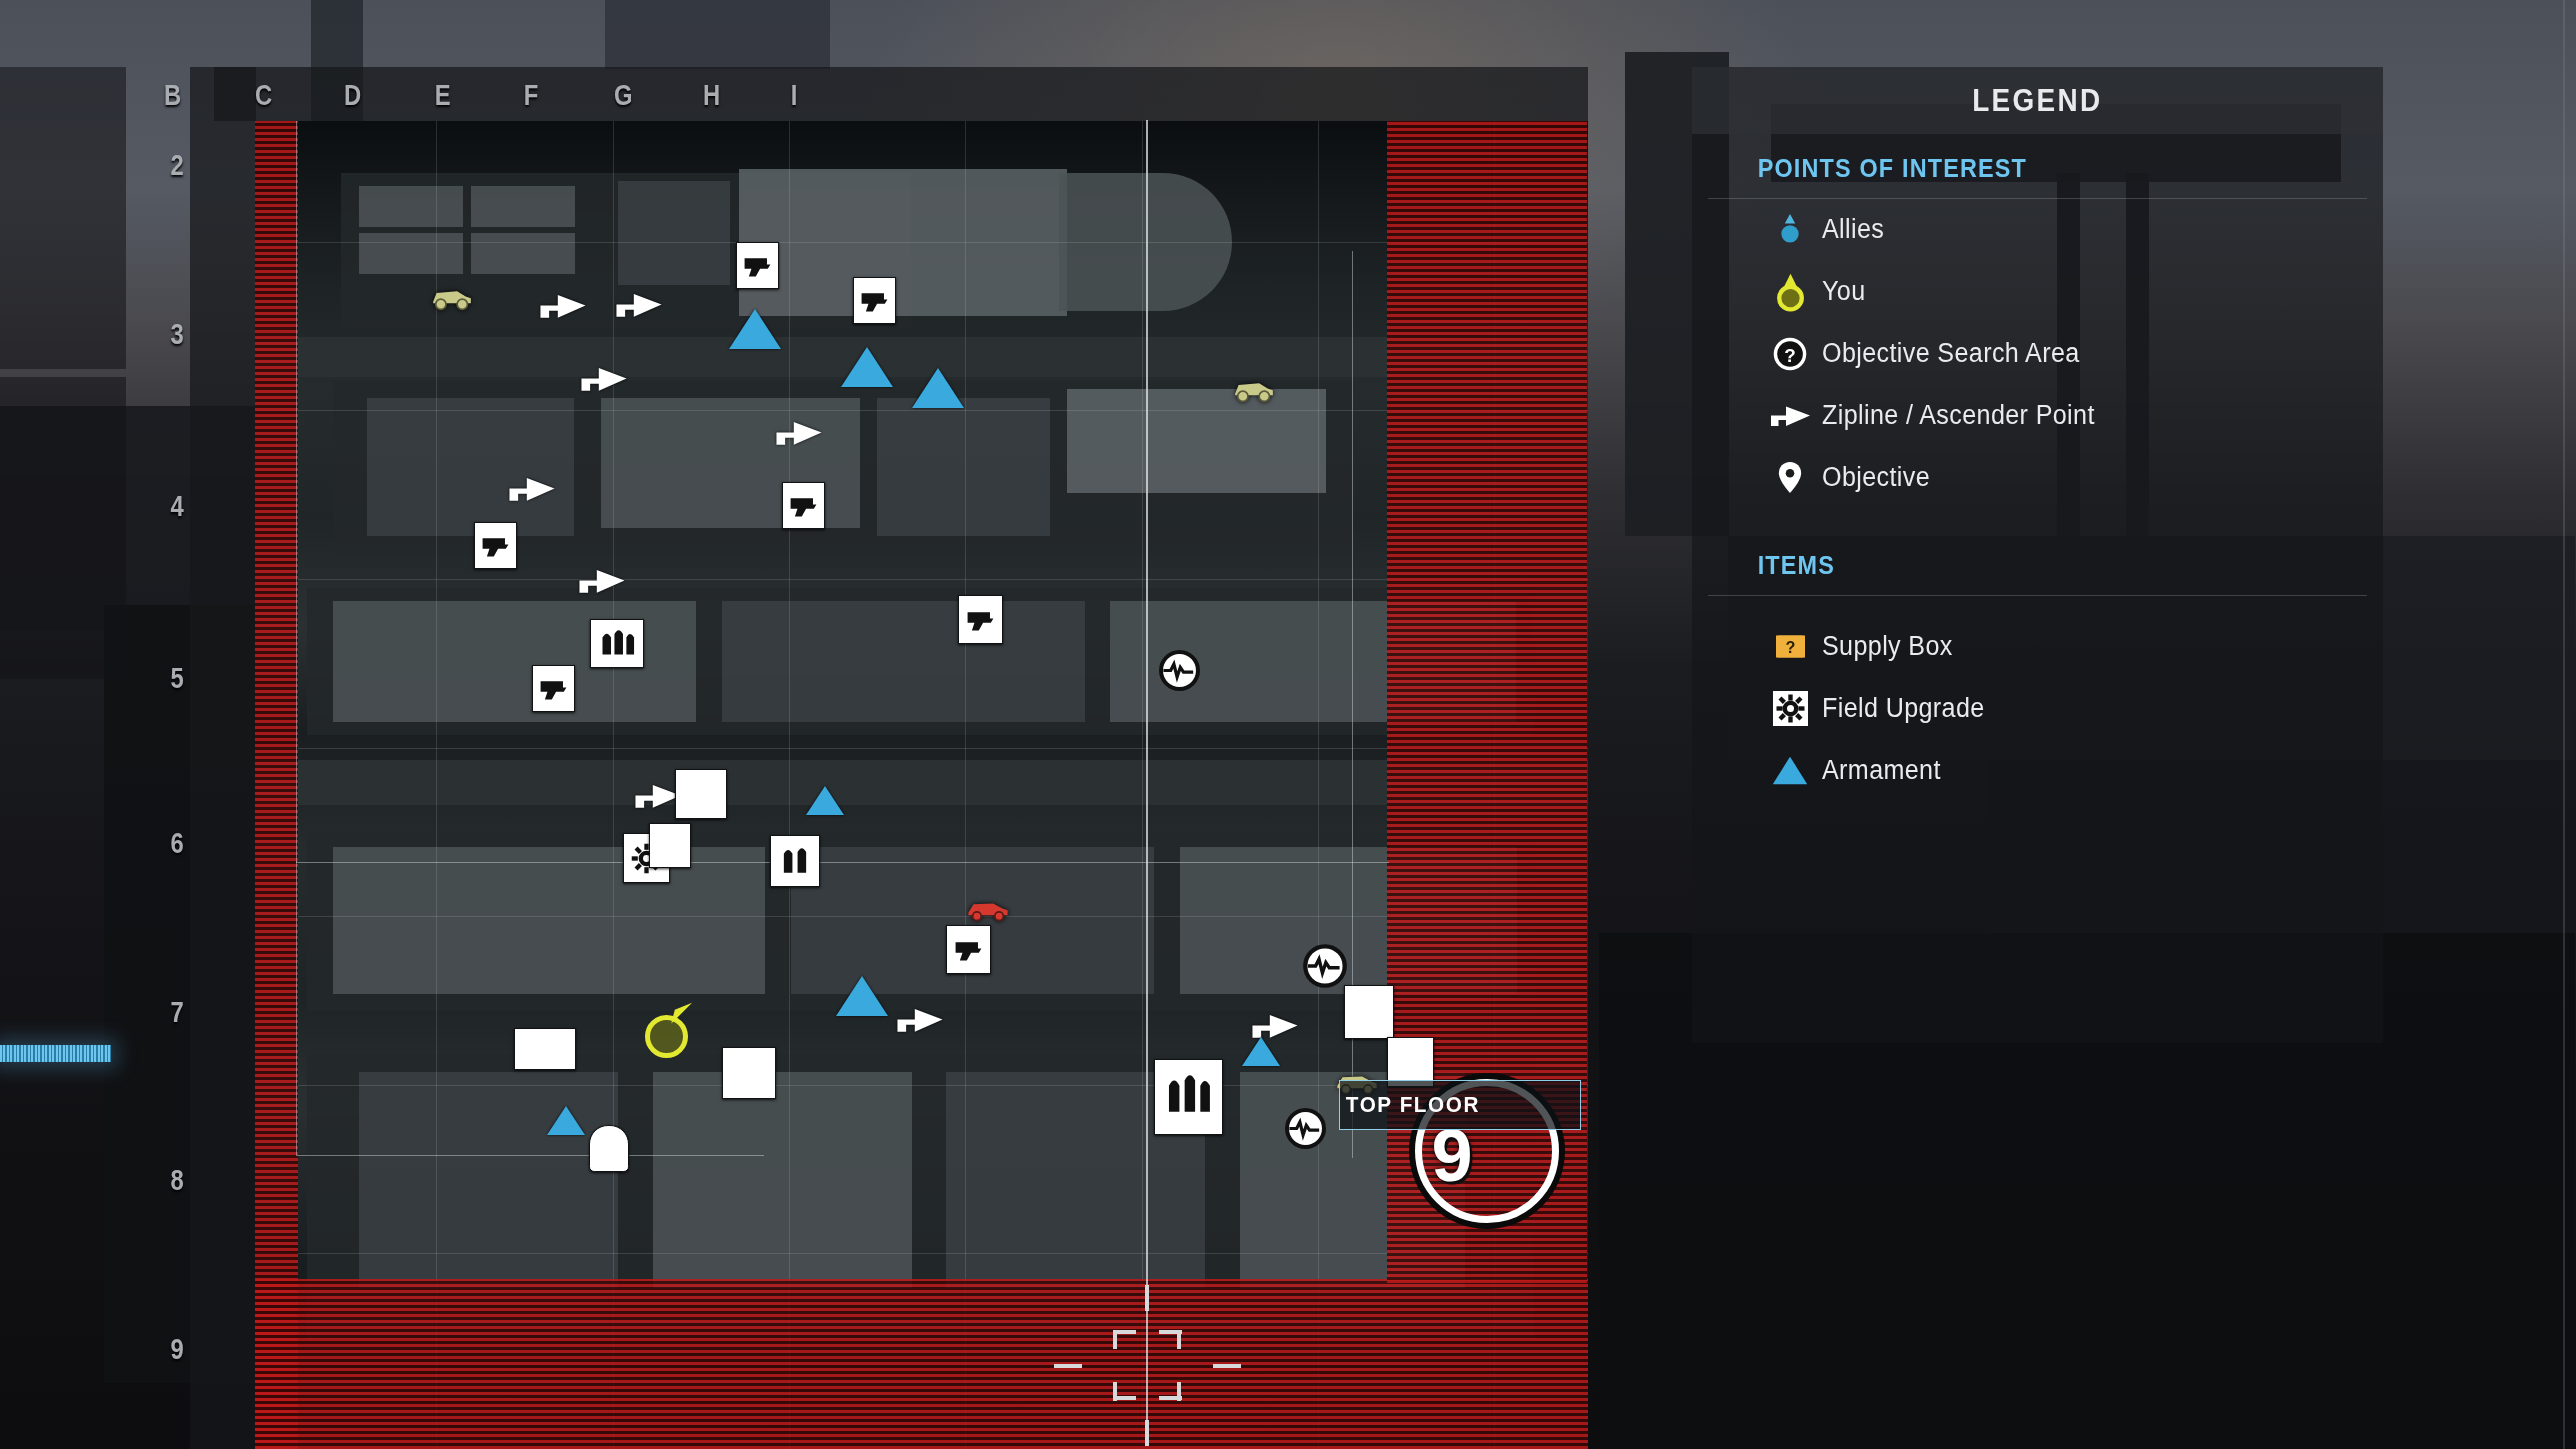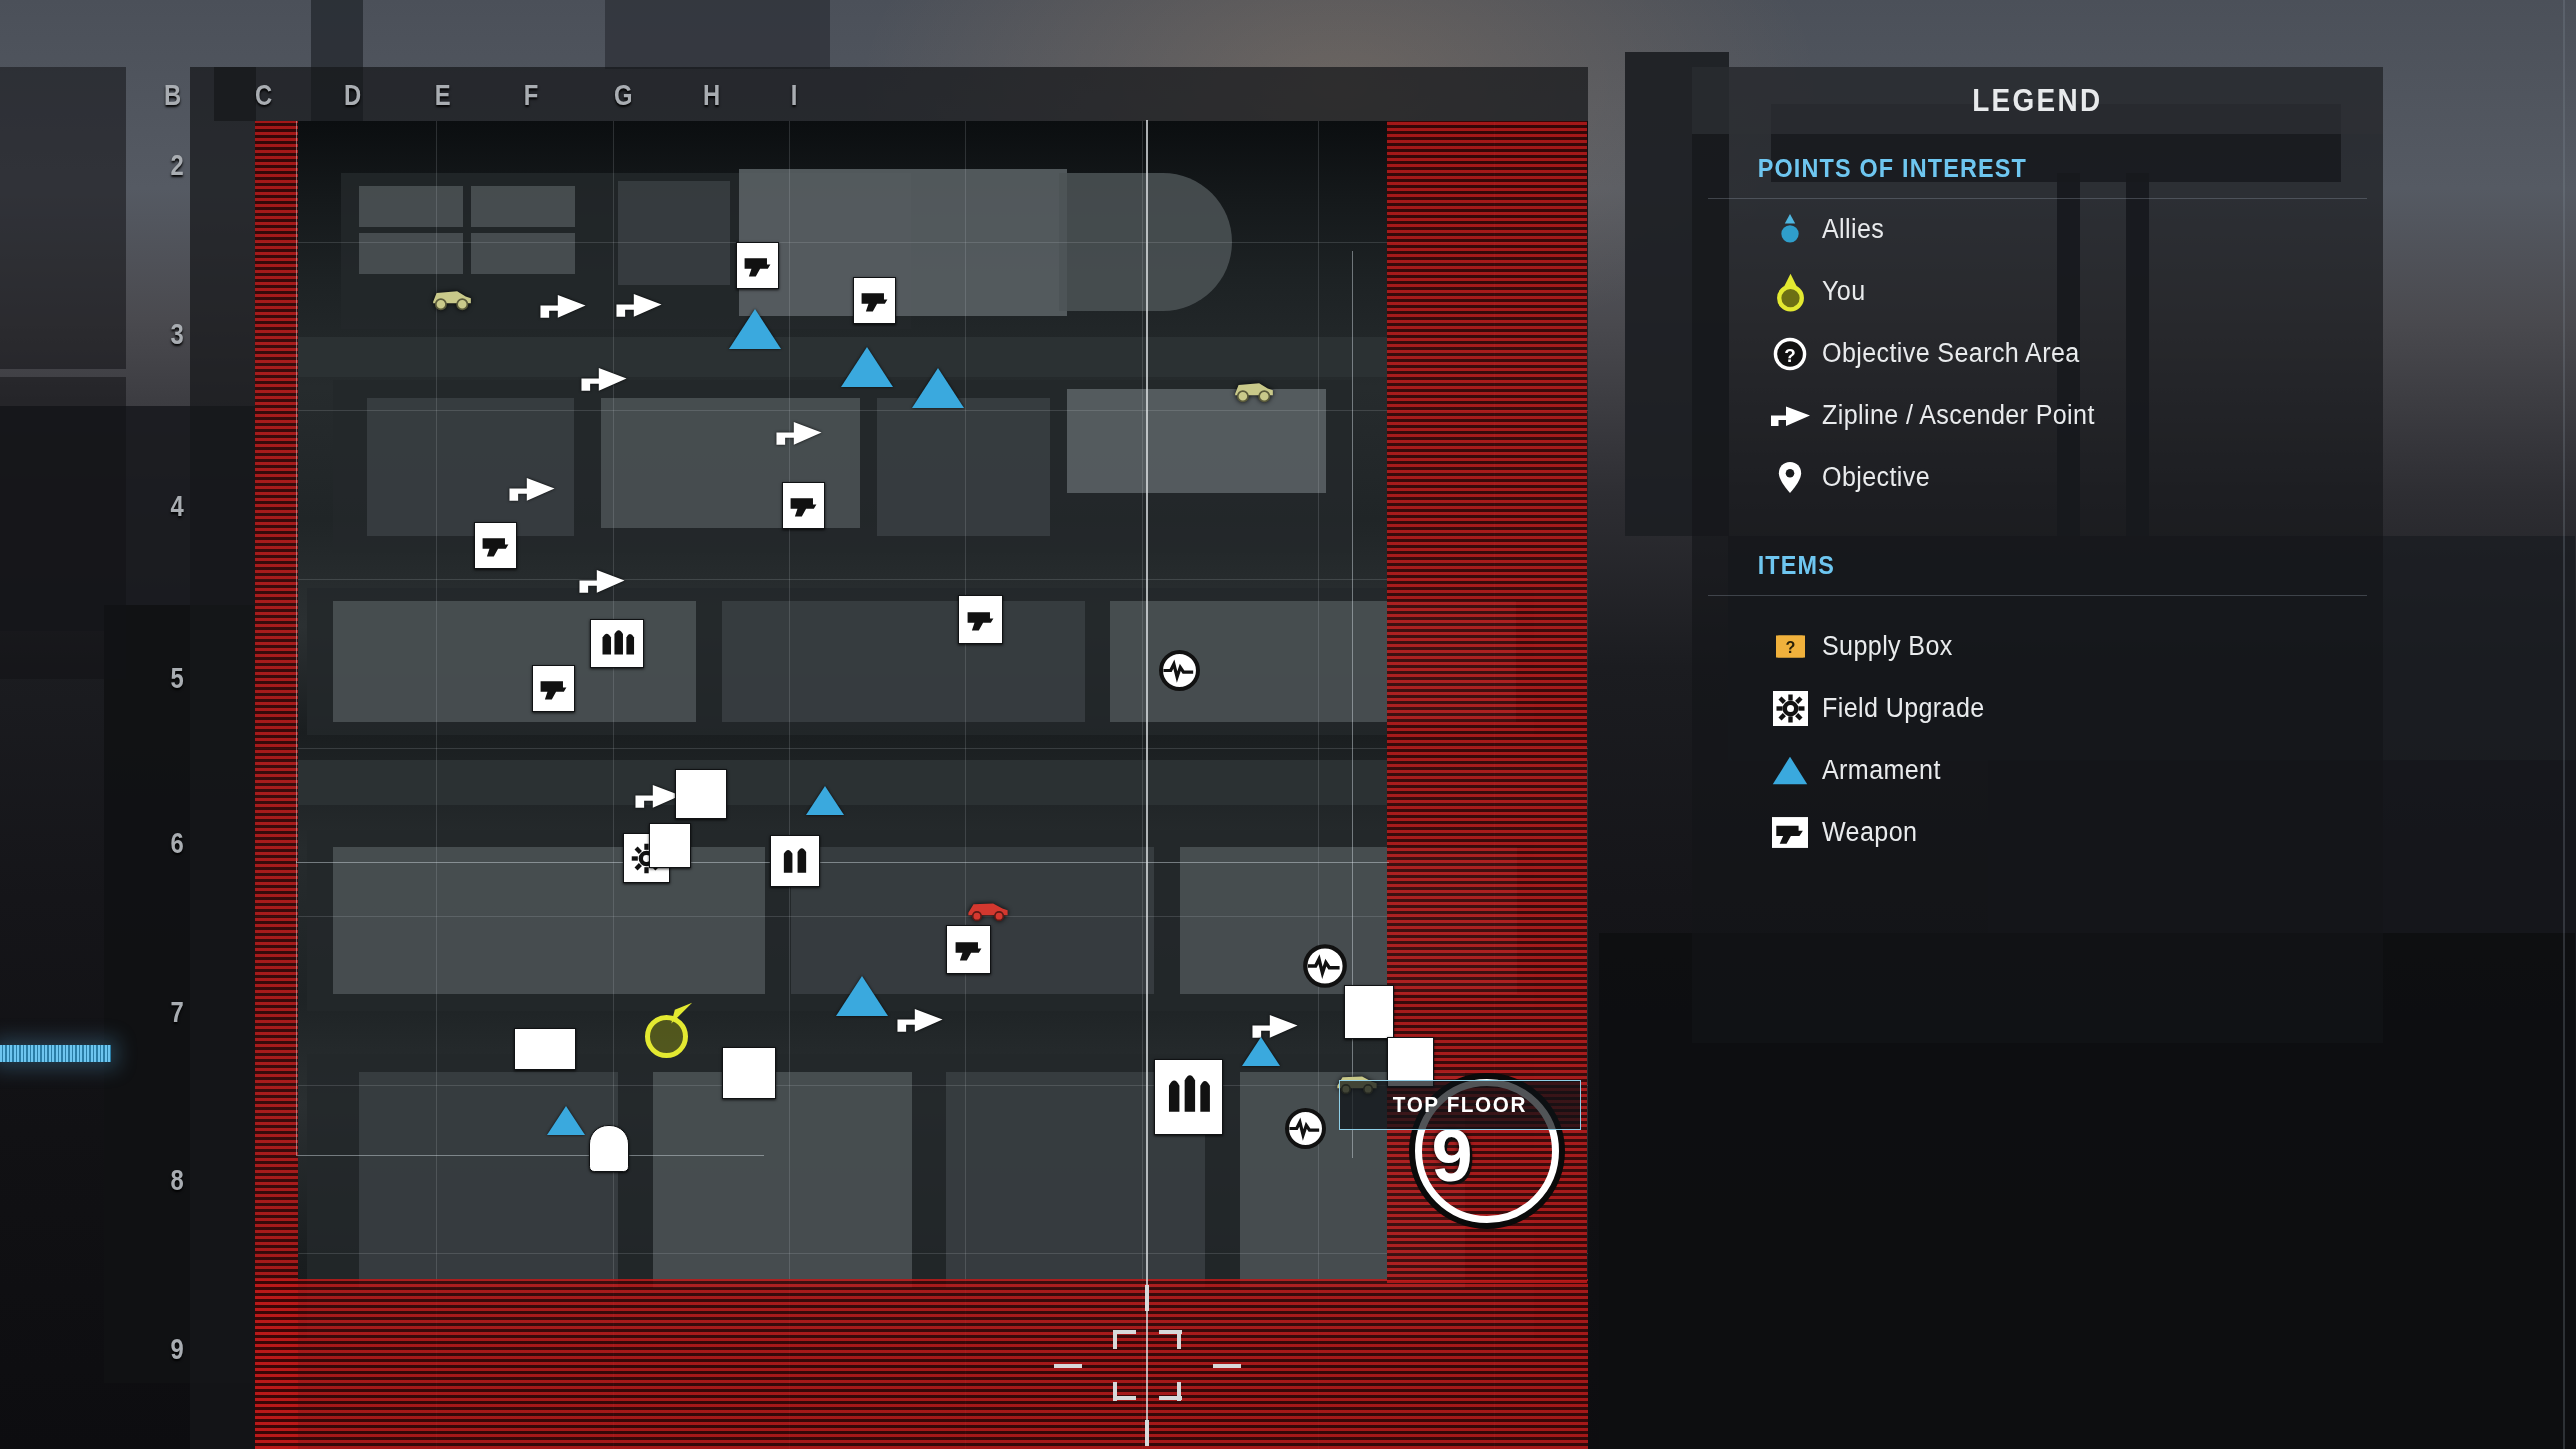--- a/index.html
+++ b/index.html
@@ -81,21 +81,21 @@
   #obj9 .num{position:absolute;left:22.5px;top:40px;font-size:74px;font-weight:bold;color:#fff;
     text-shadow:0 0 4.3px #000, 2.6px 2.6px 0 #111;font-family:"Liberation Sans",sans-serif;}
 
   
   #cursor{position:absolute;left:864px;top:1237px;width:138px;height:138px;}
   #cursor .c{position:absolute;background:#d7d9da;}
   #cursor .vline{position:absolute;left:68px;top:-1184px;width:1.7px;height:1322px;background:rgba(225,230,232,.75);}
 
   
   #floorpanel{position:absolute;left:1339px;top:1080px;width:242px;}
-  #floor-title{height:48px;border:1.7px solid #8fd0e8;display:flex;align-items:center;justify-content:center;
+  #floor-title{height:48px;border:1.7px solid #8fd0e8;display:flex;align-items:center;
     background:rgba(14,18,22,.72);}
   #floor-title span{color:#fff;font-weight:bold;font-size:22.5px;letter-spacing:1.7px;transform:scaleX(.92);}
   #floor-body{margin-top:5.2px;height:173px;border:1.7px solid #8fd0e8;background:rgba(10,12,14,.62);
     display:flex;flex-direction:column;align-items:center;padding-top:14px;box-sizing:border-box;}
   #floor-count{color:#cfd3d6;font-size:31px;font-weight:bold;letter-spacing:5.2px;transform:scaleX(.9);}
   #switch-row{margin-top:7px;display:flex;align-items:center;gap:8.6px;justify-content:flex-end;}
   #switch-row .lbl{color:#fff;font-size:26px;font-weight:bold;letter-spacing:0.9px;transform:scaleX(.9);}
 
   
   #legend{position:absolute;left:1692px;top:67px;width:691px;height:976px;
@@ -509,23 +509,14 @@
 
   <div class="legend-row">
     <div class="legend-ico">
       <svg width="38" height="31" viewBox="0 0 44 36">
           <polygon points="22,2 42,34 2,34" fill="#3aa9de"></polygon>
         </svg>
     </div>
     <div class="legend-txt">Armament</div>
   </div>
 
-  <div class="legend-row">
-    <div class="legend-ico">
-      <svg width="36" height="31" viewBox="0 0 42 36">
-        <rect x="0" y="0" width="42" height="36" fill="#fff"></rect>
-        <path d="M5 10 h26 v6 h5 l-4 6 h-10 l-5 9 h-8 l4-9 h-8 z" fill="#111"></path>
-      </svg>
-    </div>
-    <div class="legend-txt">Weapon</div>
-  </div>
 </div>
 
 
 </body></html>

